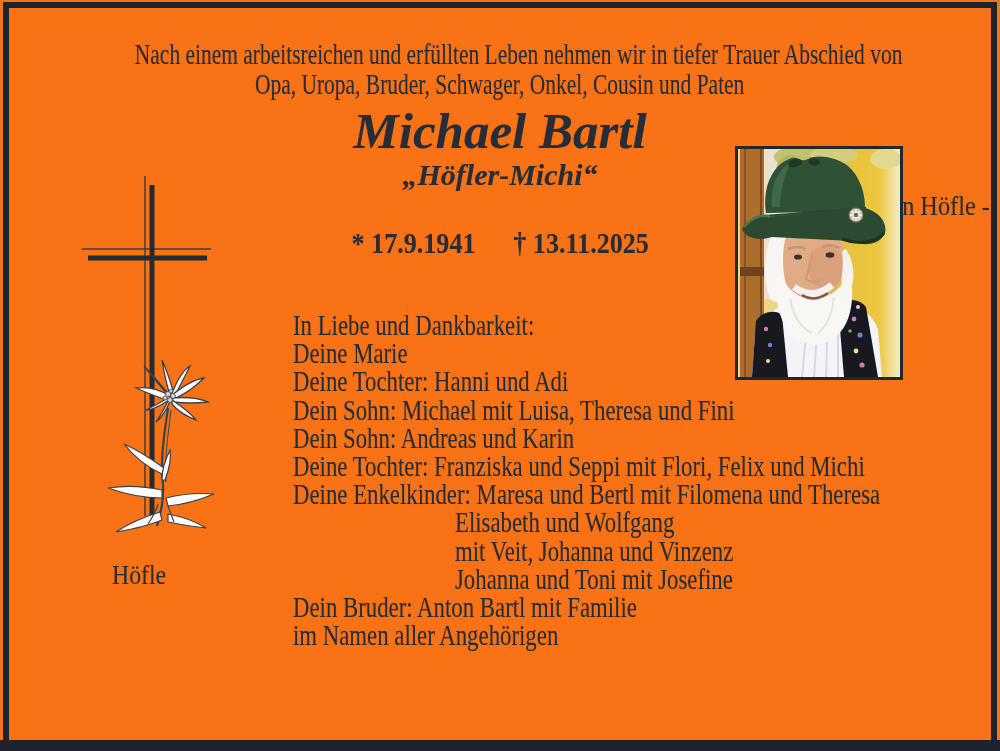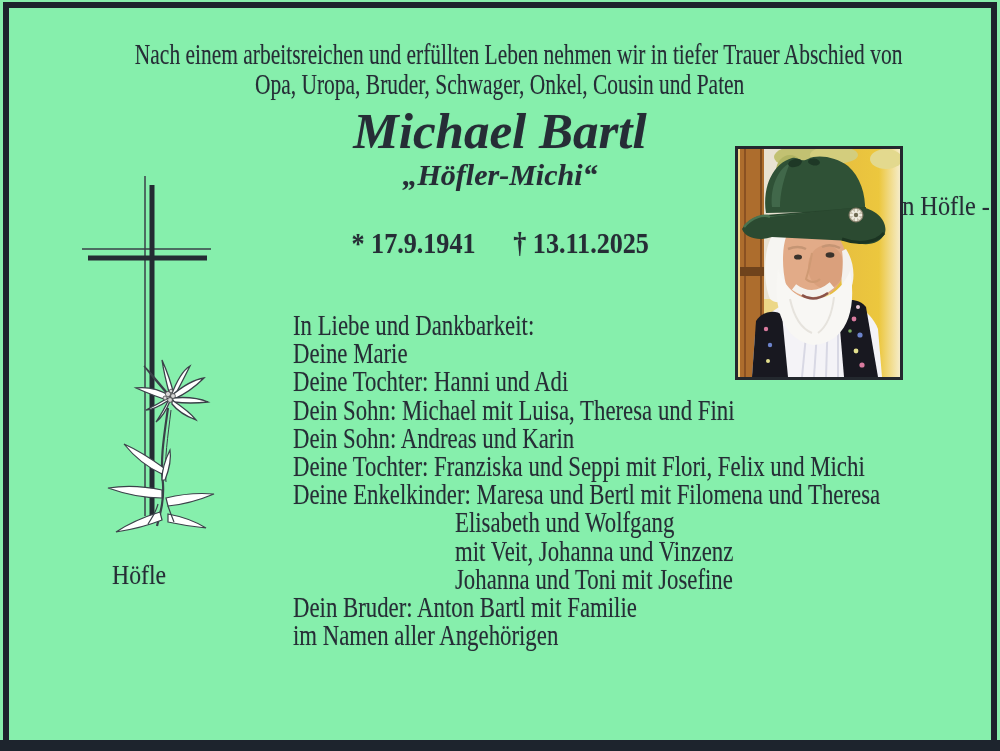--- a/index.html
+++ b/index.html
@@ -1,17 +1,17 @@
 <!DOCTYPE html>
 <html><head>
 <meta charset="utf-8">
 <style>
   html,body{margin:0;padding:0;background:#ffffff;}
   .page{
-    position:relative;width:1000px;height:751px;background:#86efac;
+    position:relative;width:1000px;height:751px;background:#f97316;
     font-family:"Liberation Serif",serif;color:#262d36;overflow:hidden;
     text-shadow:0 0 1px rgba(40,46,56,.28);
   }
   
   .bar{position:absolute;background:#1d242d;}
   .bar-top{left:3px;right:3px;top:2px;height:6px;}
   .bar-left{left:3px;top:2px;width:6px;bottom:11px;}
   .bar-right{right:3px;top:2px;width:6px;bottom:11px;}
   .bar-bottom{left:0;right:0;bottom:0;height:11px;}
 

